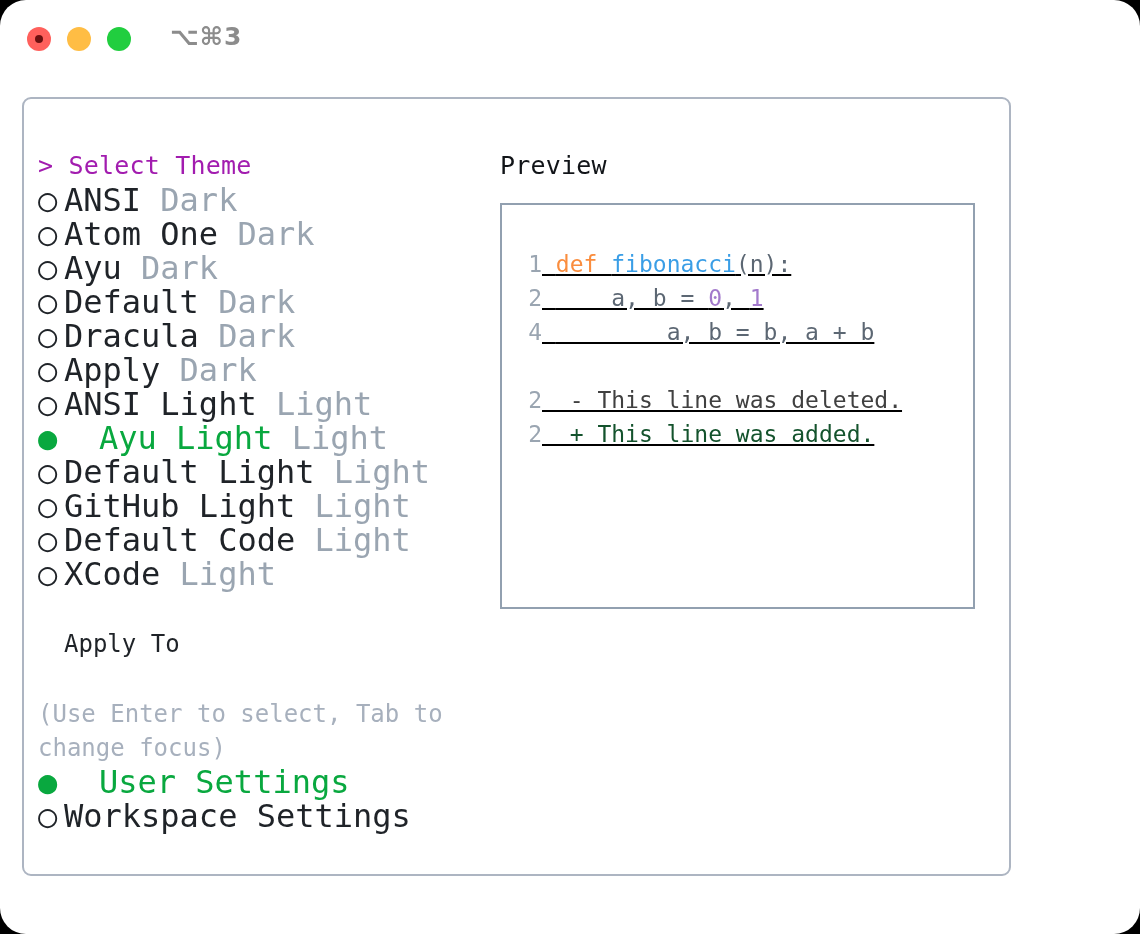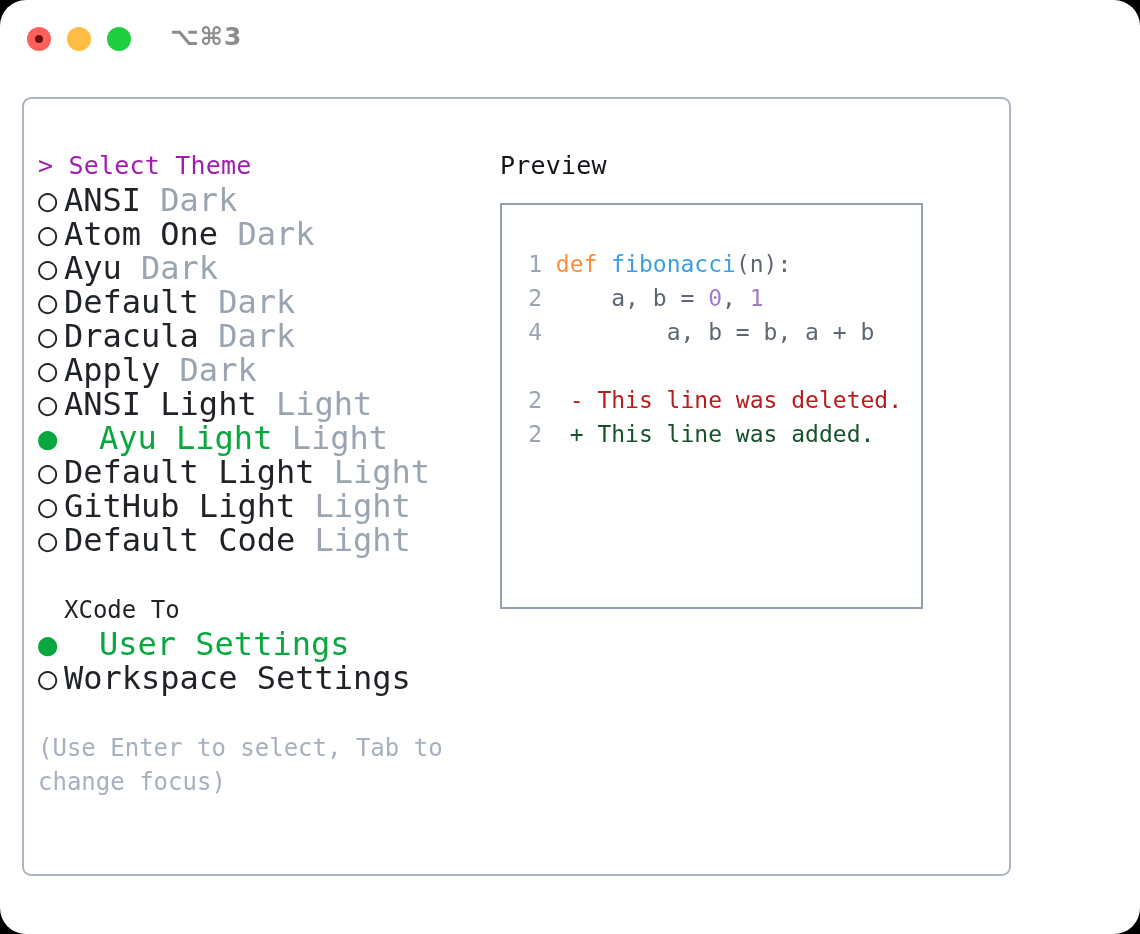--- a/index.html
+++ b/index.html
@@ -131,26 +131,27 @@
     width: 490px;
   }
   #preview-title {
     font-size: 25px;
     line-height: 34px;
     color: #111418;
     letter-spacing: 0.2px;
   }
   #preview-box {
     margin-top: 20px;
-    width: 423px;
+    width: 475px;
     height: 406px;
     border: 2px solid #92a0b0;
     box-sizing: border-box;
     background: #ffffff;
     padding: 42px 0 0 18px;
+    text-decoration: underline;
   }
   .code-line {
     font-size: 23px;
     line-height: 34px;
     white-space: pre;
   }
   .lno {
     display: inline-block;
     width: 22px;
     text-align: right;
@@ -158,21 +159,21 @@
   }
   .blank-line { height: 34px; }
 
   .tok-kw   { color: #fa8d3e; }
   .tok-fn   { color: #3a9ee6; }
   .tok-num  { color: #a37acc; }
   .tok-bi   { color: #f07171; }
   .tok-plain{ color: #5c6773; }
 
   .diff-ctx { color: #8d9aa8; }
-  .diff-del { color: #b91c1c; }
+  .diff-del { color: #404040; }
   .diff-add { color: #14532d; }
 </style>
 </head>
 <body>
 
 <div id="window">
 
   <div id="titlebar">
     <div class="dot red">
       <span class="inner-dot"></span>
@@ -191,30 +192,31 @@
           <div class="row"><span class="marker">○</span><span class="row-label">Atom One</span><span class="tag"> Dark</span></div>
           <div class="row"><span class="marker">○</span><span class="row-label">Ayu</span><span class="tag"> Dark</span></div>
           <div class="row"><span class="marker">○</span><span class="row-label">Default</span><span class="tag"> Dark</span></div>
           <div class="row"><span class="marker">○</span><span class="row-label">Dracula</span><span class="tag"> Dark</span></div>
           <div class="row"><span class="marker">○</span><span class="row-label">Apply</span><span class="tag"> Dark</span></div>
           <div class="row"><span class="marker">○</span><span class="row-label">ANSI Light</span><span class="tag"> Light</span></div>
           <div class="row selected"><span class="marker">●</span><span class="row-label">Ayu Light</span><span class="tag"> Light</span></div>
           <div class="row"><span class="marker">○</span><span class="row-label">Default Light</span><span class="tag"> Light</span></div>
           <div class="row"><span class="marker">○</span><span class="row-label">GitHub Light</span><span class="tag"> Light</span></div>
           <div class="row"><span class="marker">○</span><span class="row-label">Default Code</span><span class="tag"> Light</span></div>
+          <div class="row"><span class="marker">○</span><span class="row-label">XCode</span><span class="tag"> Light</span></div>
         </div>
 
       <div class="section-gap"></div>
-      <div class="section-title">XCode To</div>
+      <div class="section-title">Apply To</div>
+      <div id="hint">(Use Enter to select, Tab to change focus)</div>
+
       <div id="apply-rows">
           <div class="row selected"><span class="marker">●</span><span class="row-label">User Settings</span></div>
           <div class="row"><span class="marker">○</span><span class="row-label">Workspace Settings</span></div>
         </div>
-
-      <div id="hint">(Use Enter to select, Tab to change focus)</div>
     </div>
 
     <div id="right-col">
       <div id="preview-title">Preview</div>
       <div id="preview-box">
         <div id="code-block">
             <div class="code-line"><span class="lno">1</span> <span class="tok-kw">def </span><span class="tok-fn">fibonacci</span><span class="tok-plain">(n):</span></div>
             <div class="code-line"><span class="lno">2</span> <span class="tok-plain">    a, b = </span><span class="tok-num">0</span><span class="tok-plain">, </span><span class="tok-num">1</span></div>
             <div class="code-line"><span class="lno">4</span> <span class="tok-plain">        a, b = b, a + b</span></div>
           </div>

